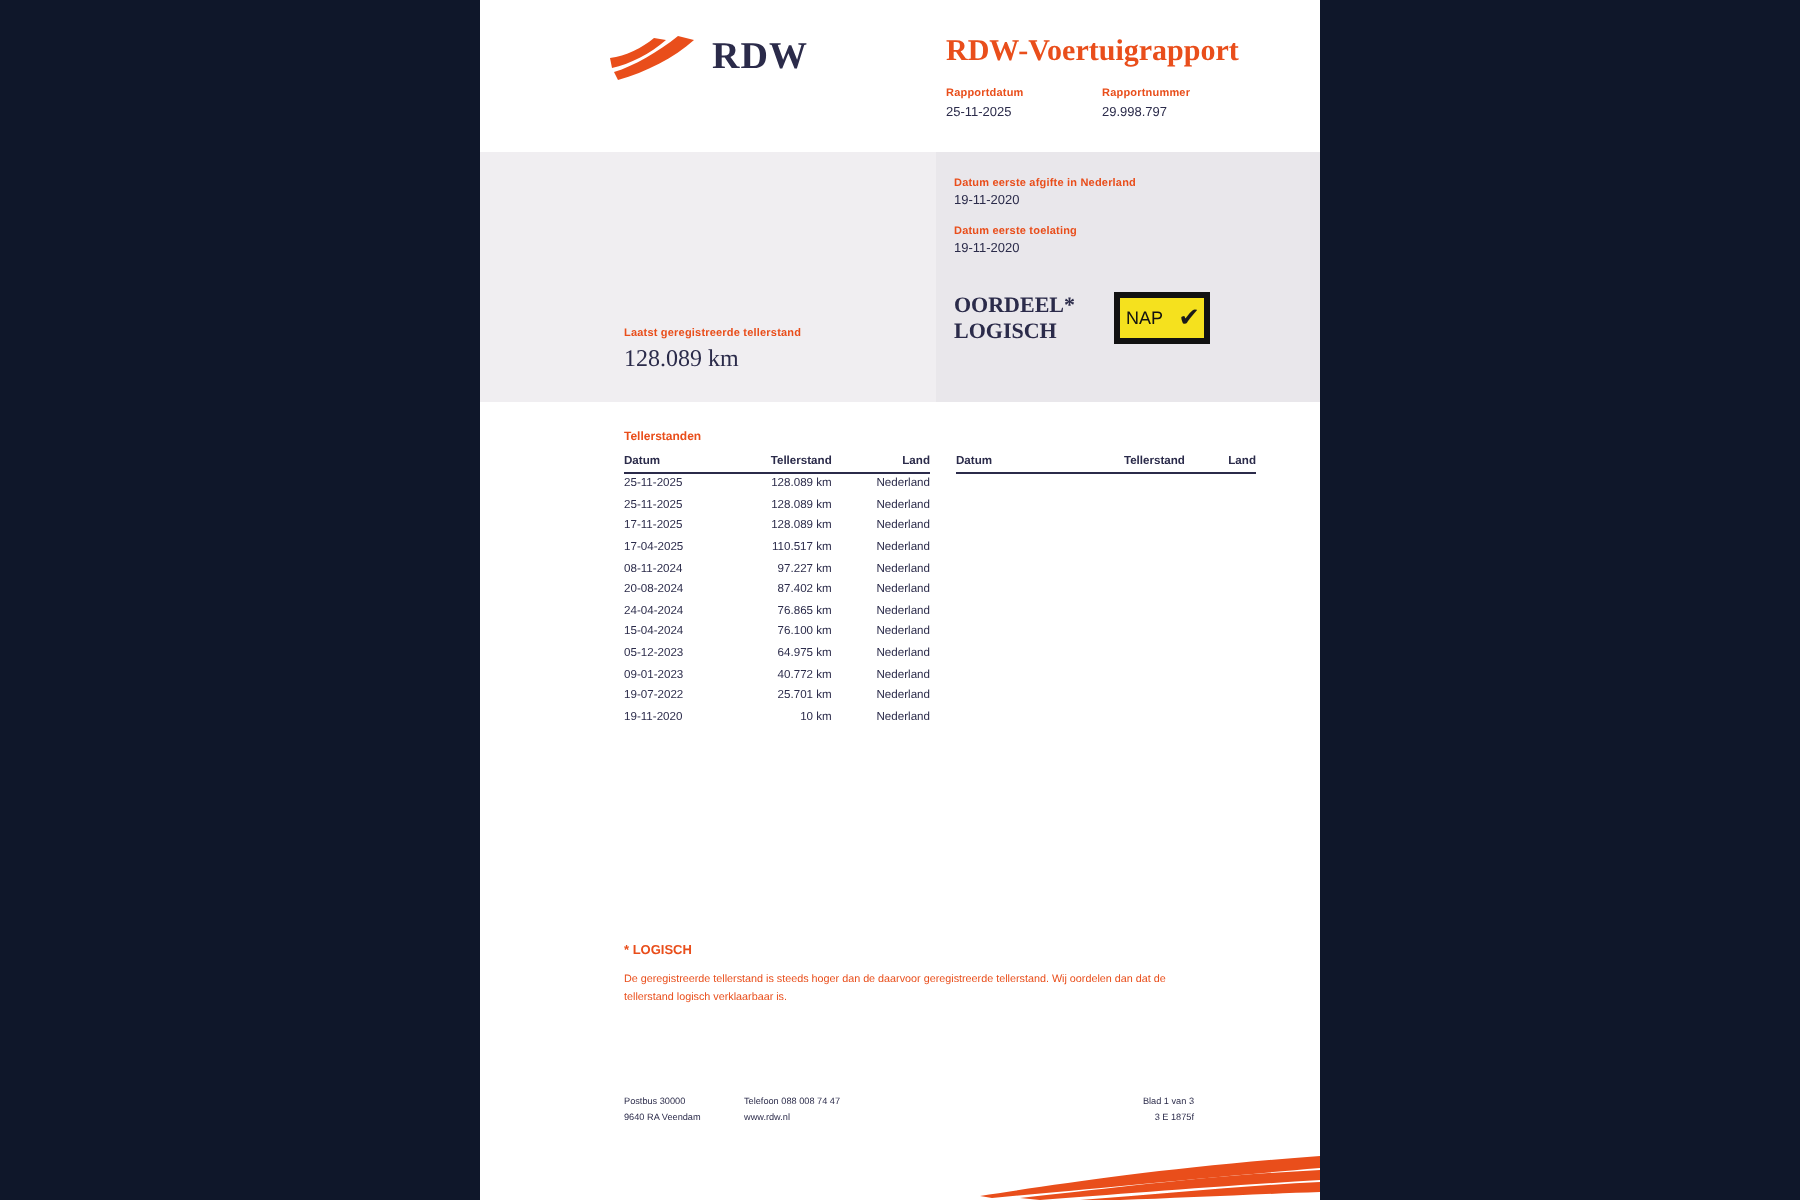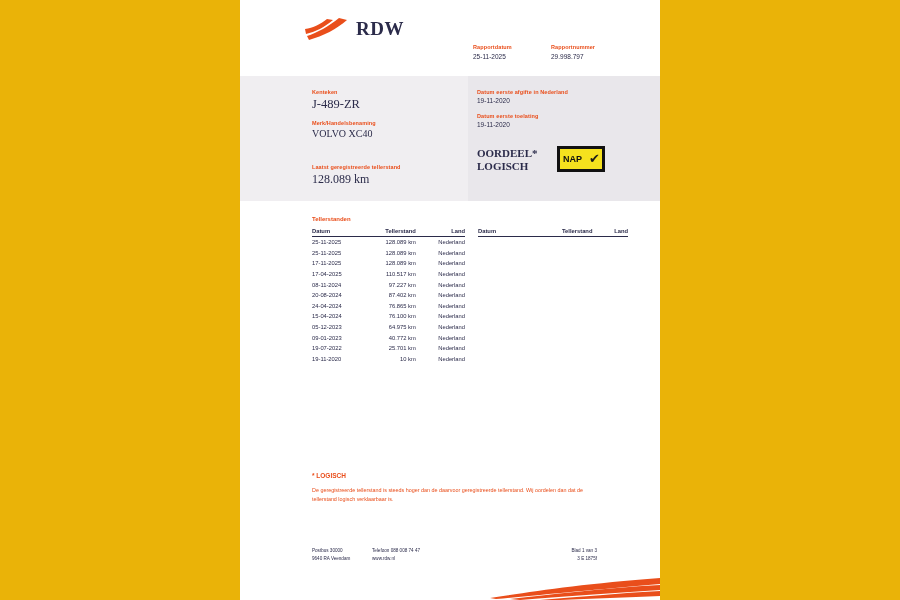--- a/index.html
+++ b/index.html
@@ -8,21 +8,21 @@
     background: #000;
     width: 900px;
     height: 600px;
     overflow: hidden;
     font-family: "Liberation Sans", sans-serif;
   }
   .screen {
     position: relative;
     width: 900px;
     height: 600px;
-    background: #eab308;
+    background: #0f172a;
   }
   .page {
     position: absolute;
     left: 240px;
     top: 0;
     width: 420px;
     height: 600px;
     background: #ffffff;
   }
 
@@ -172,21 +172,21 @@
     width: 42px;
     height: 20px;
     background: #f5e11e;
     position: relative;
     display:flex;
     align-items:center;
     justify-content:flex-start;
   }
   .nap-text {
     font-size: 9px;
-    font-weight: bold;
+    font-weight: normal;
     color: #111;
     margin-left: 3px;
     font-family: "Liberation Sans", sans-serif;
     text-align: right;
   }
   .nap-check {
     position: absolute;
     right: 2px;
     top: 1px;
     font-size: 13px;
@@ -286,42 +286,37 @@
       <div class="logo-wrap">
         <span class="logo-mark">
           <svg width="44" height="26" viewBox="0 0 44 26">
             <path d="M2 20 C 12 17, 24 10, 34 2 L 42 4 C 32 13, 18 20, 4 24 Z" fill="#e94e1b"></path>
             <path d="M0 13 C 8 12, 16 8, 22 3 L 28 4 C 20 11, 10 16, 1 18 Z" fill="#e94e1b"></path>
           </svg>
         </span>
         <span class="logo-text">RDW</span>
       </div>
 
+      <div class="report-title">RDW-Voertuigrapport</div>
 
       <div class="meta-row">
         <div class="meta-col">
           <div class="meta-label">Rapportdatum</div>
           <div class="meta-value">25-11-2025</div>
         </div>
         <div class="meta-col">
           <div class="meta-label">Rapportnummer</div>
           <div class="meta-value">29.998.797</div>
         </div>
       </div>
     </div>
 
     <div class="band">
       <div class="band-right"></div>
 
-      <div class="kent-block">
-        <div class="lbl">Kenteken</div>
-        <div class="val-big">J-489-ZR</div>
-        <div class="lbl">Merk/Handelsbenaming</div>
-        <div class="val-mid">VOLVO XC40</div>
-      </div>
 
       <div class="teller-block">
         <div class="lbl">Laatst geregistreerde tellerstand</div>
         <div class="val-big">128.089 km</div>
       </div>
 
       <div class="right-block">
         <div class="lbl">Datum eerste afgifte in Nederland</div>
         <div class="right-val">19-11-2020</div>
         <div class="lbl">Datum eerste toelating</div>

